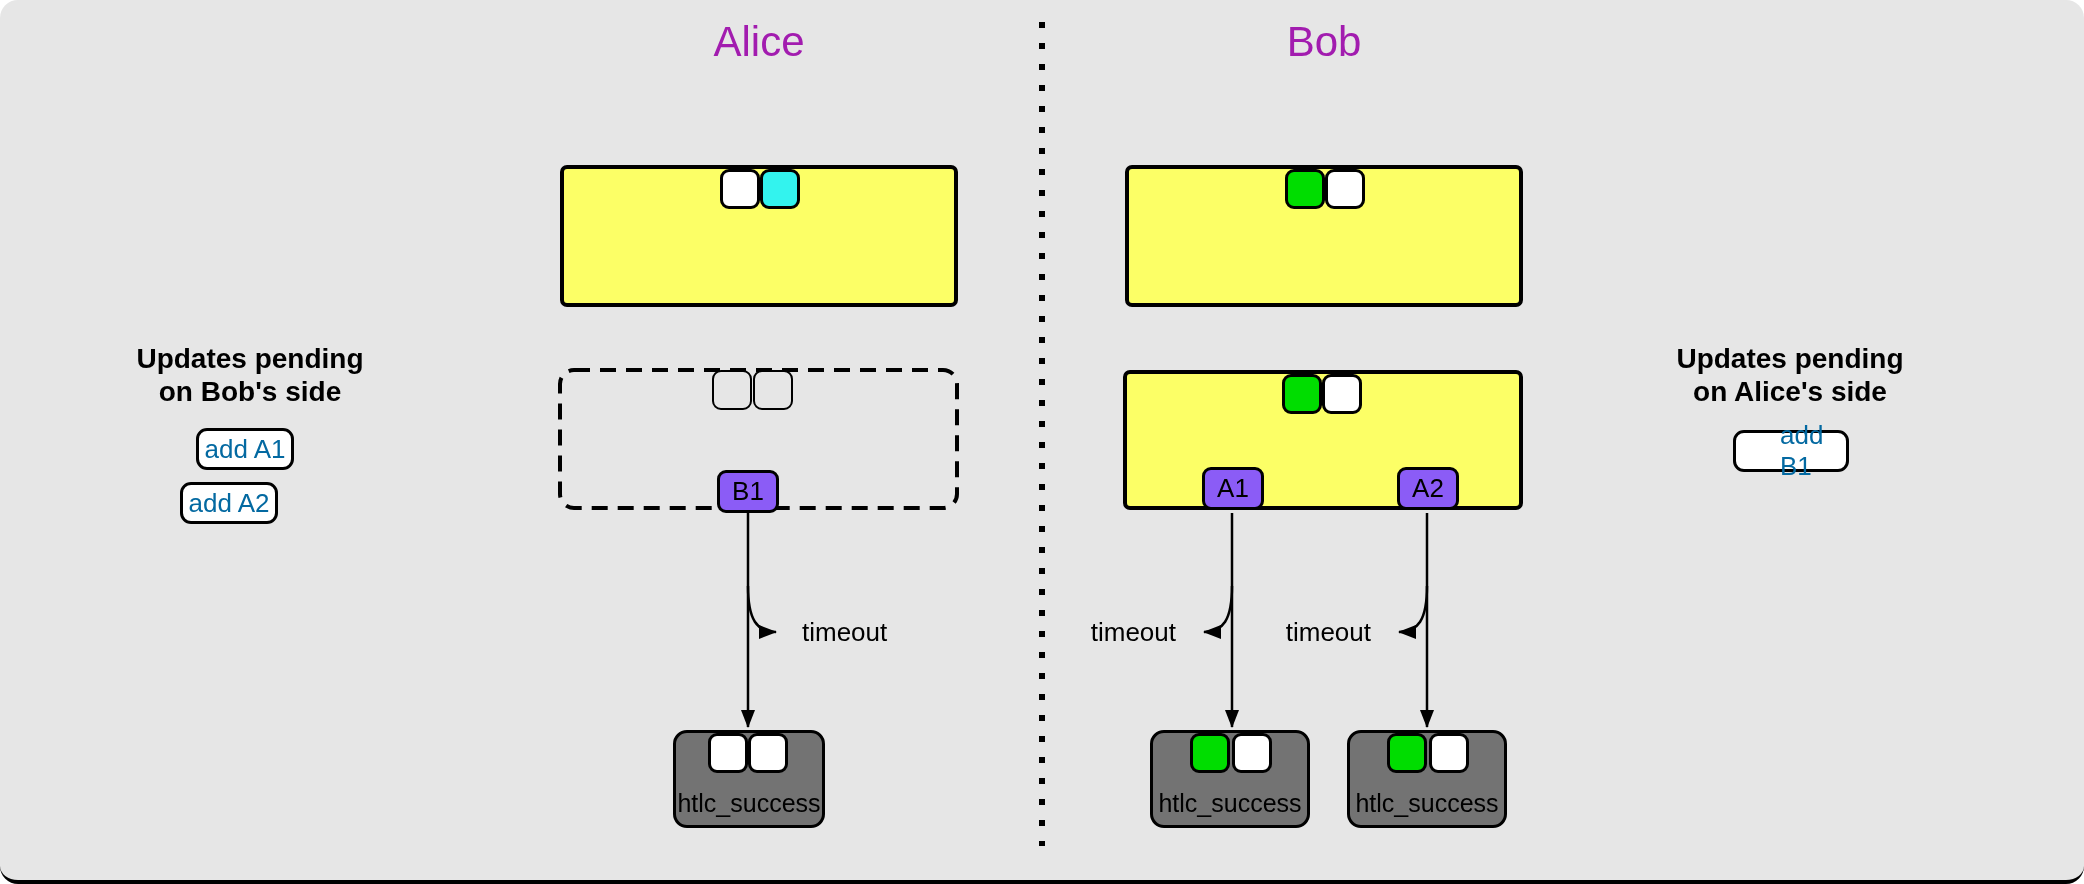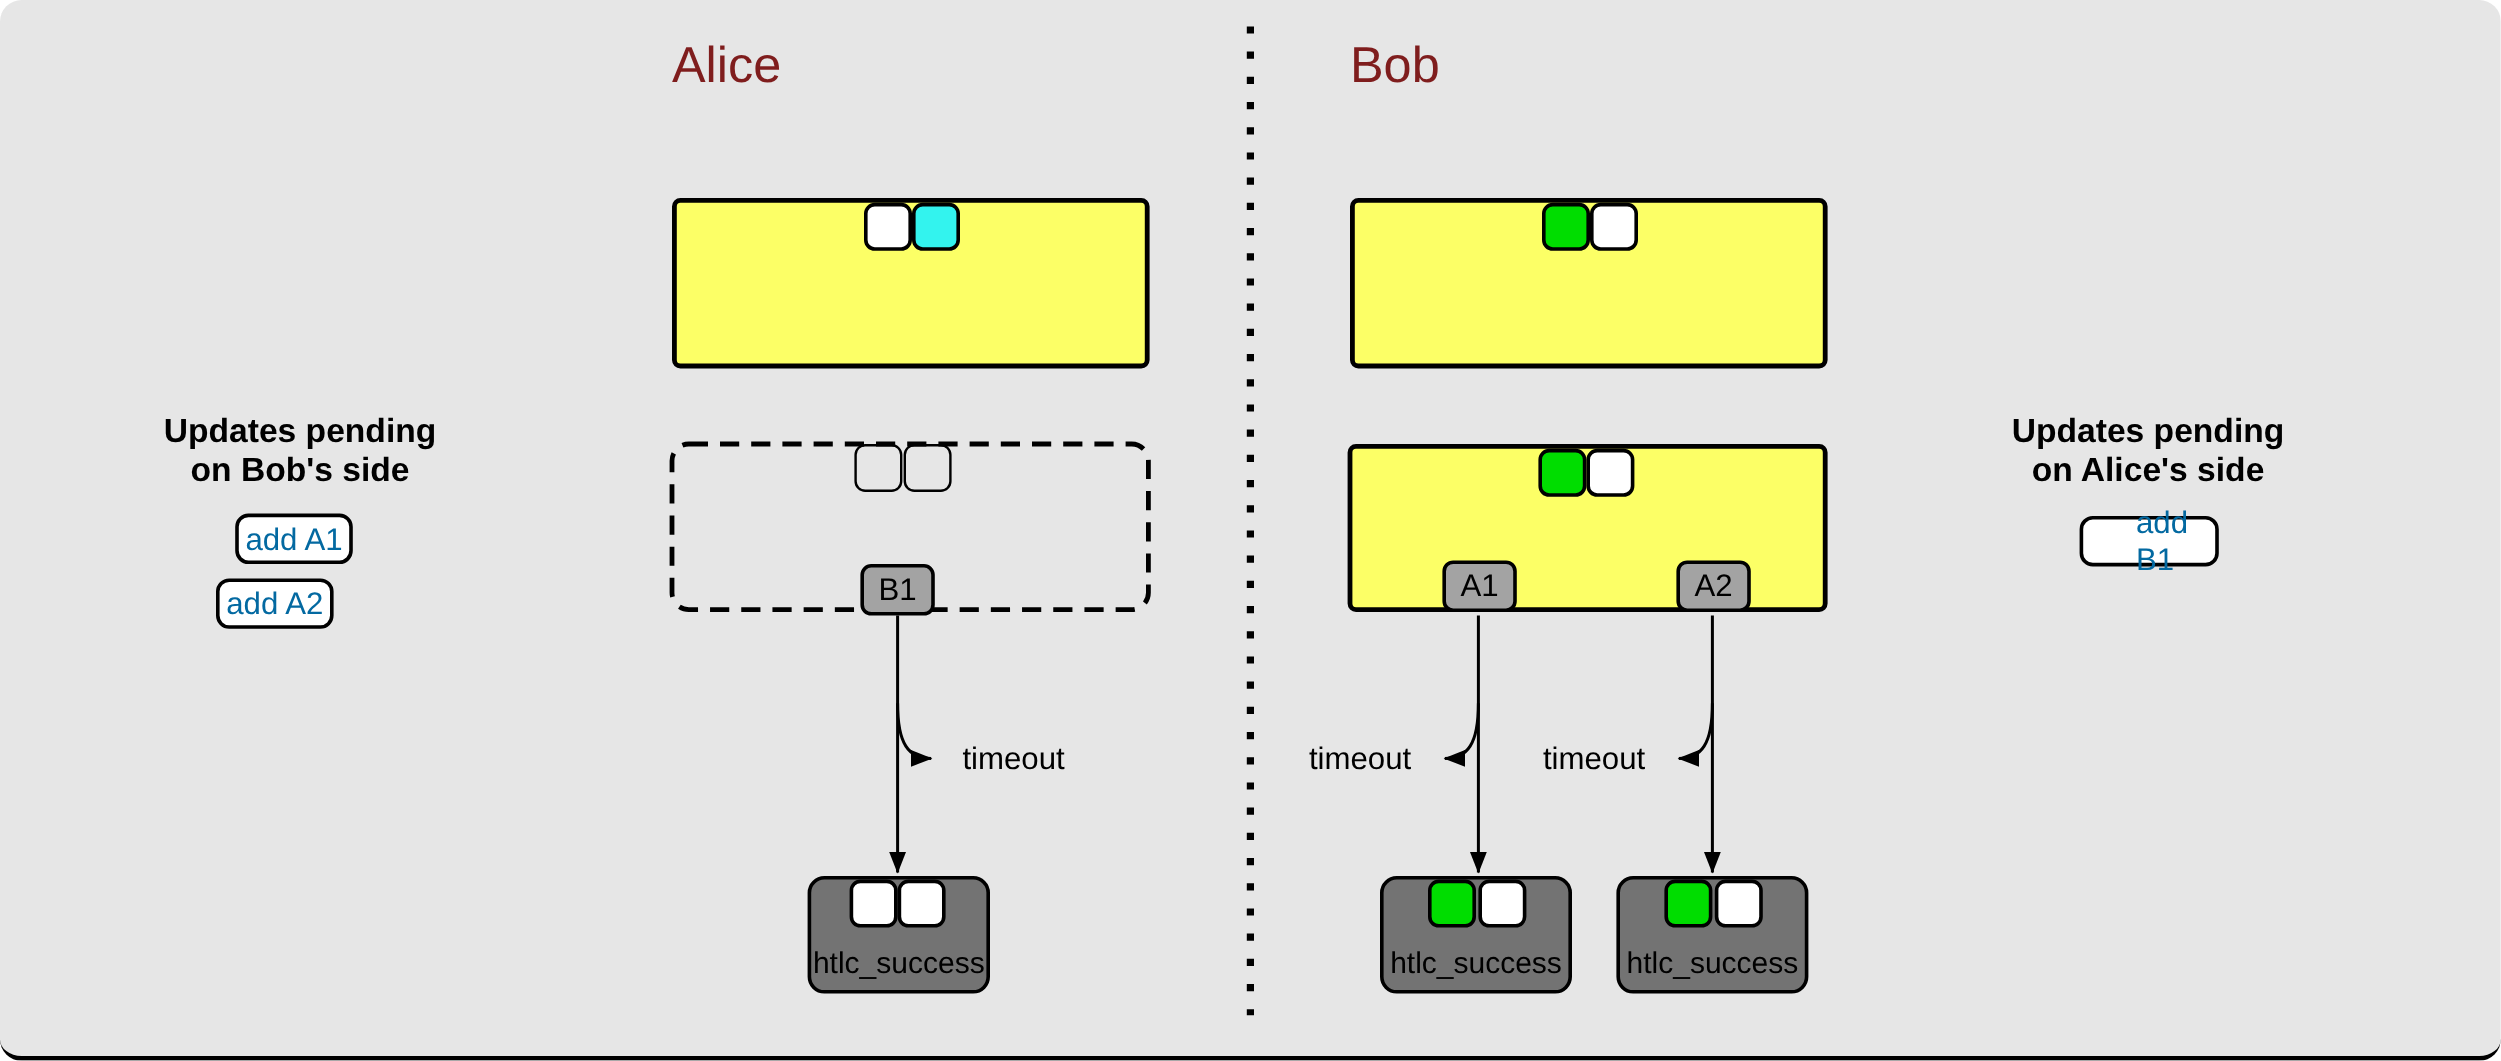--- a/index.html
+++ b/index.html
@@ -2,36 +2,36 @@
 <html><head>
 <meta charset="utf-8">
 <style>
   html,body{margin:0;padding:0;background:#ffffff;font-family:"Liberation Sans",sans-serif;}
   .canvas{
     position:relative;width:2084px;height:884px;
     background:#e6e6e6;border-radius:18px;
     border-bottom:4px solid #000;box-sizing:border-box;overflow:hidden;
   }
   .title{
-    position:absolute;top:30px;text-align:left;
-    font-size:42px;color:#7f1d1d;letter-spacing:0;
+    position:absolute;top:18px;text-align:center;
+    font-size:42px;color:#a21caf;letter-spacing:0;
   }
   .svg-layer{position:absolute;left:0;top:0;width:2084px;height:884px;}
   .commitment{
     position:absolute;box-sizing:border-box;
     border:4px solid #000;border-radius:7px;
   }
   .slot{
     position:absolute;width:40px;height:40px;box-sizing:border-box;
     border:3px solid #000;border-radius:9px;background:#fff;
   }
   .slot.thin{border-width:2px;background:transparent;}
   .out-label{
     position:absolute;box-sizing:border-box;width:62px;height:43px;
-    background:#a3a3a3;border:3px solid #000;border-radius:9px;
+    background:#8b5cf6;border:3px solid #000;border-radius:9px;
     display:flex;align-items:center;justify-content:center;
     font-size:26px;color:#000;
   }
   .htlc-box{
     position:absolute;box-sizing:border-box;height:98px;
     background:#737373;border:3px solid #000;border-radius:14px;
   }
   .htlc-label{
     position:absolute;left:0;right:0;bottom:7px;text-align:center;
     font-size:25px;color:#000;

